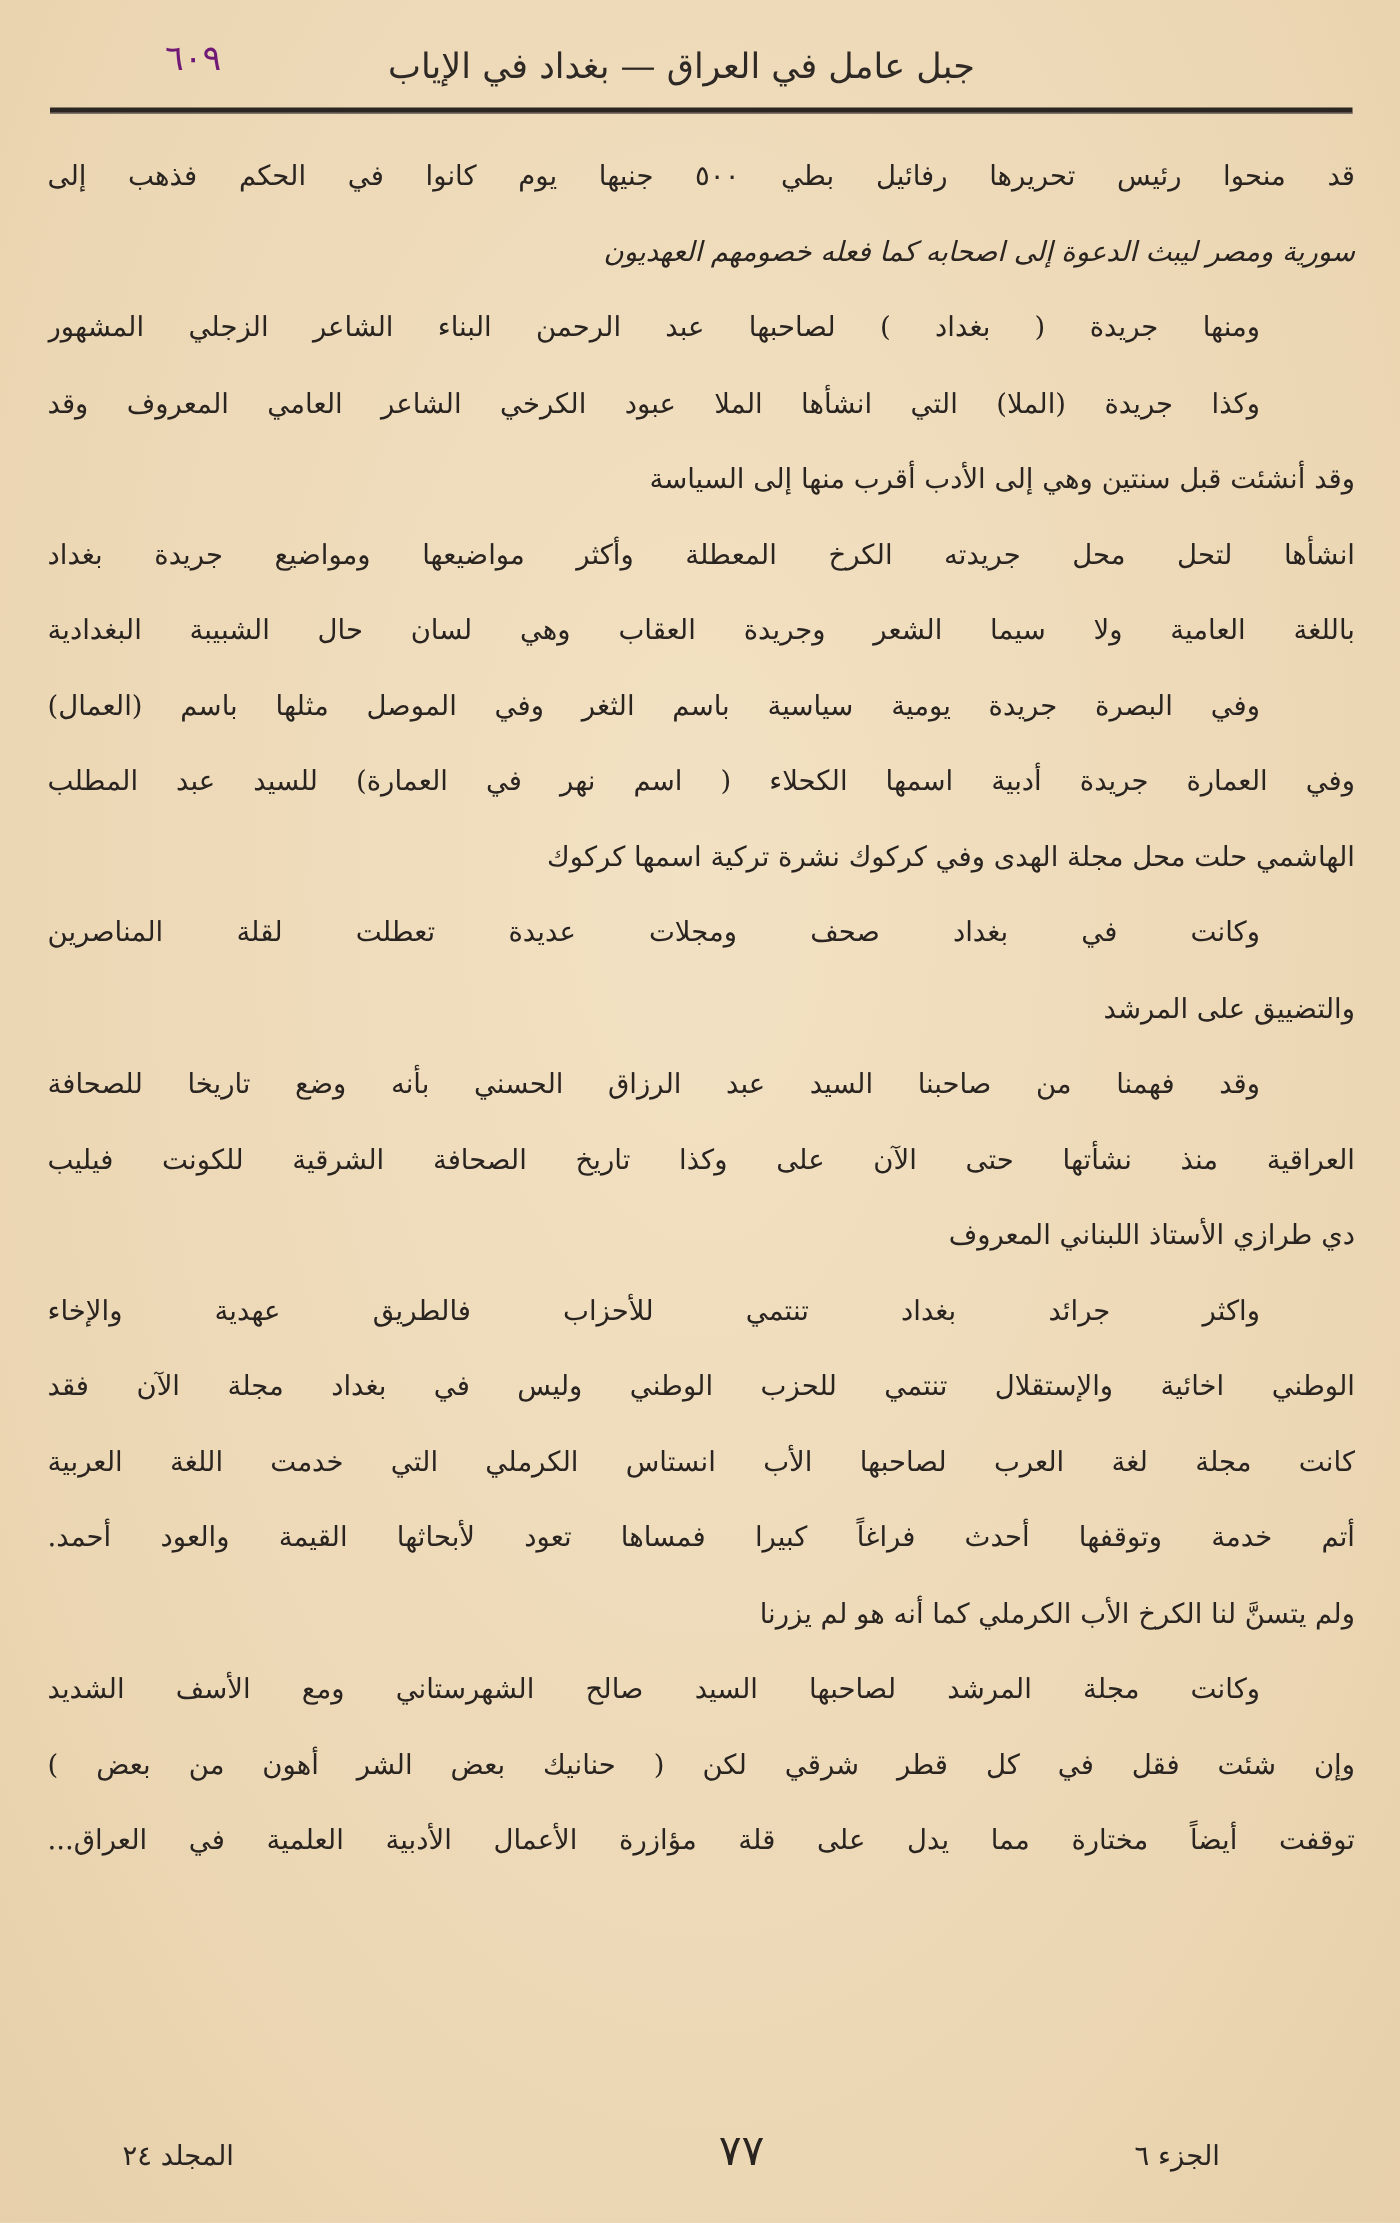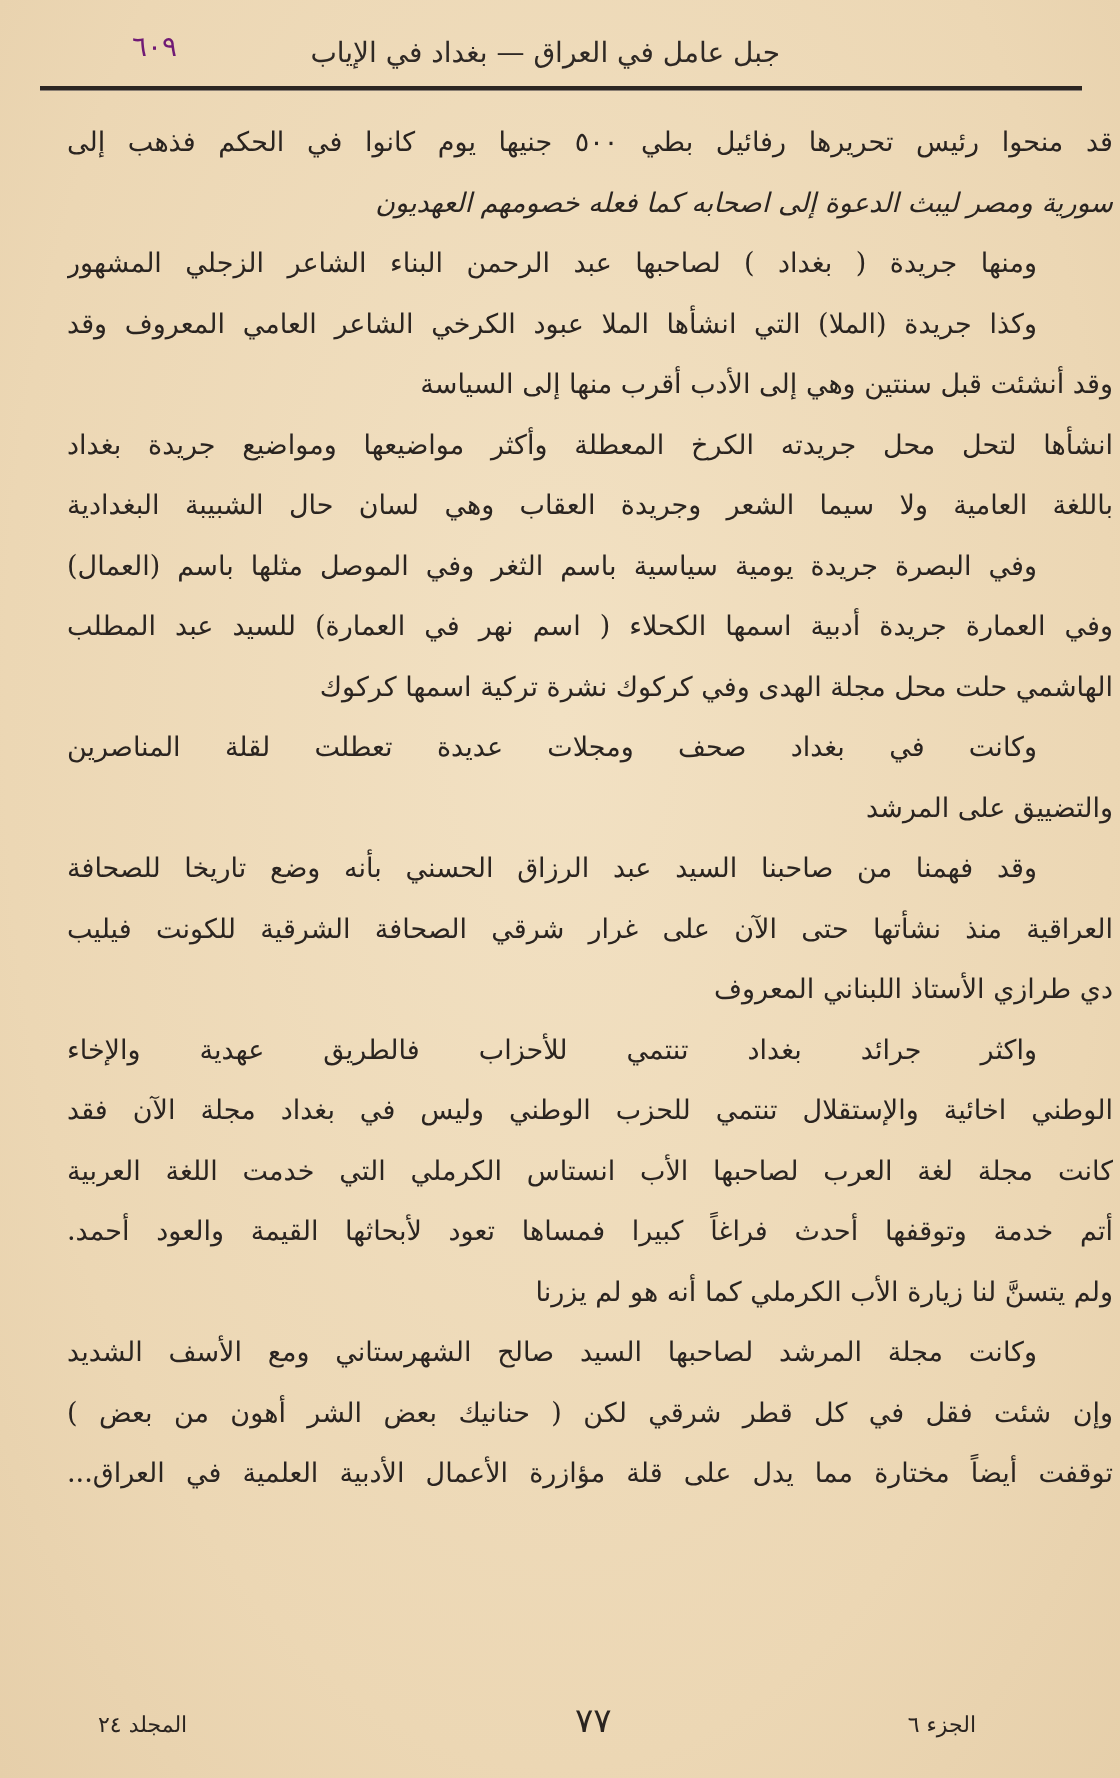--- a/index.html
+++ b/index.html
@@ -52,25 +52,24 @@
       width: 1042px;
       height: 4px;
       background: #2c2622;
       border-bottom: 1px solid #8a7f74;
     }
     .body-text {
       position: absolute;
       top: 112px;
       left: 38px;
       width: 1046px;
-      font-size: 27px;
+      font-size: 22px;
       line-height: 60.5px;
       text-align: justify;
       direction: rtl;
-      margin-left: 29px;
     }
     .line {
       display: block;
       white-space: nowrap;
       height: 60.5px;
       text-align-last: justify;
       text-align: justify;
       overflow: hidden;
     }
     .line.indent {
@@ -131,28 +130,28 @@
     <span class="line">باللغة العامية ولا سيما الشعر وجريدة العقاب وهي لسان حال الشبيبة البغدادية</span>
 
     <span class="line indent">وفي البصرة جريدة يومية سياسية باسم الثغر وفي الموصل مثلها باسم (العمال)</span>
     <span class="line">وفي العمارة جريدة أدبية اسمها الكحلاء ( اسم نهر في العمارة) للسيد عبد المطلب</span>
     <span class="line last">الهاشمي حلت محل مجلة الهدى وفي كركوك نشرة تركية اسمها كركوك</span>
 
     <span class="line indent">وكانت في بغداد صحف ومجلات عديدة تعطلت لقلة المناصرين</span>
     <span class="line last">والتضييق على المرشد</span>
 
     <span class="line indent">وقد فهمنا من صاحبنا السيد عبد الرزاق الحسني بأنه وضع تاريخا للصحافة</span>
-    <span class="line">العراقية منذ نشأتها حتى الآن على غرار شرقي الصحافة الشرقية للكونت فيليب</span>
+    <span class="line">العراقية منذ نشأتها حتى الآن على وكذا تاريخ الصحافة الشرقية للكونت فيليب</span>
     <span class="line last">دي طرازي الأستاذ اللبناني المعروف</span>
 
     <span class="line indent">واكثر جرائد بغداد تنتمي للأحزاب فالطريق عهدية والإخاء</span>
     <span class="line">الوطني اخائية والإستقلال تنتمي للحزب الوطني وليس في بغداد مجلة الآن فقد</span>
     <span class="line">كانت مجلة لغة العرب لصاحبها الأب انستاس الكرملي التي خدمت اللغة العربية</span>
     <span class="line">أتم خدمة وتوقفها أحدث فراغاً كبيرا فمساها تعود لأبحاثها القيمة والعود أحمد.</span>
-    <span class="line last">ولم يتسنَّ لنا زيارة الأب الكرملي كما أنه هو لم يزرنا</span>
+    <span class="line last">ولم يتسنَّ لنا الكرخ الأب الكرملي كما أنه هو لم يزرنا</span>
 
     <span class="line indent">وكانت مجلة المرشد لصاحبها السيد صالح الشهرستاني ومع الأسف الشديد</span>
     <span class="line">وإن شئت فقل في كل قطر شرقي لكن ( حنانيك بعض الشر أهون من بعض )</span>
     <span class="line">توقفت أيضاً مختارة مما يدل على قلة مؤازرة الأعمال الأدبية العلمية في العراق...</span>
   </div>
 
   <div class="footer">
     <div class="footer-part">الجزء ٦</div>
     <div class="footer-page">٧٧</div>
     <div class="footer-volume">المجلد ٢٤</div>

